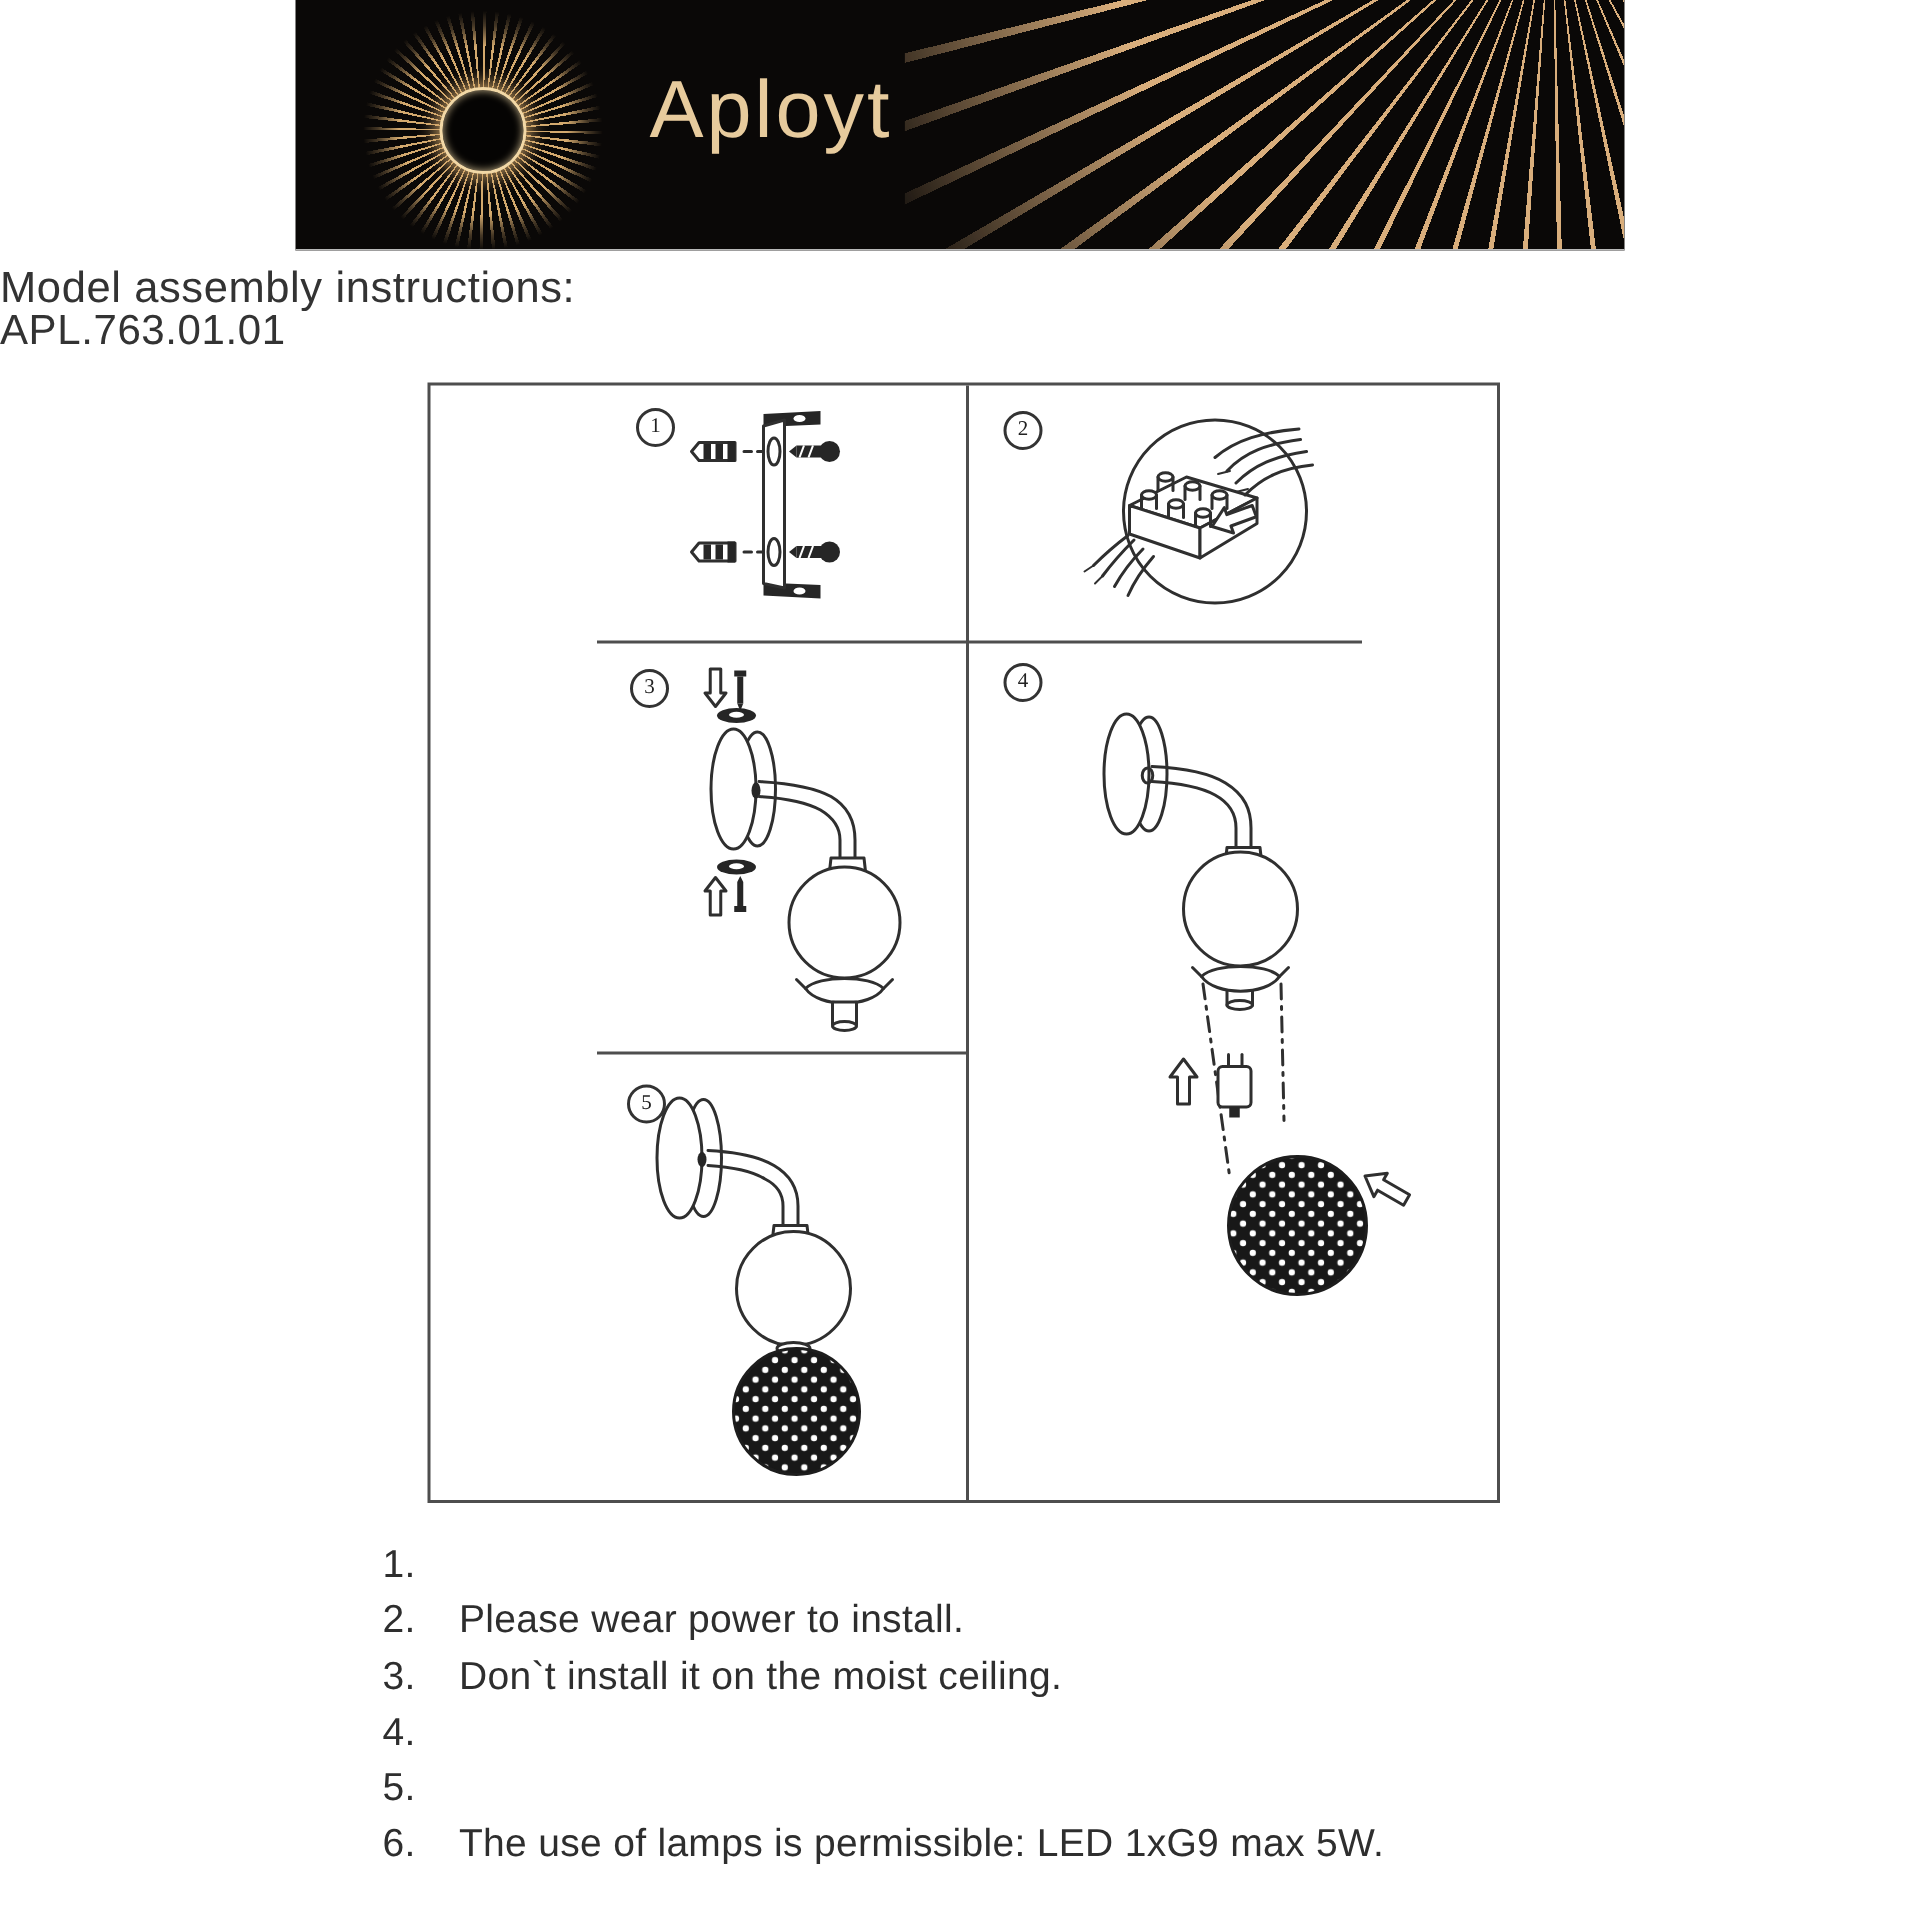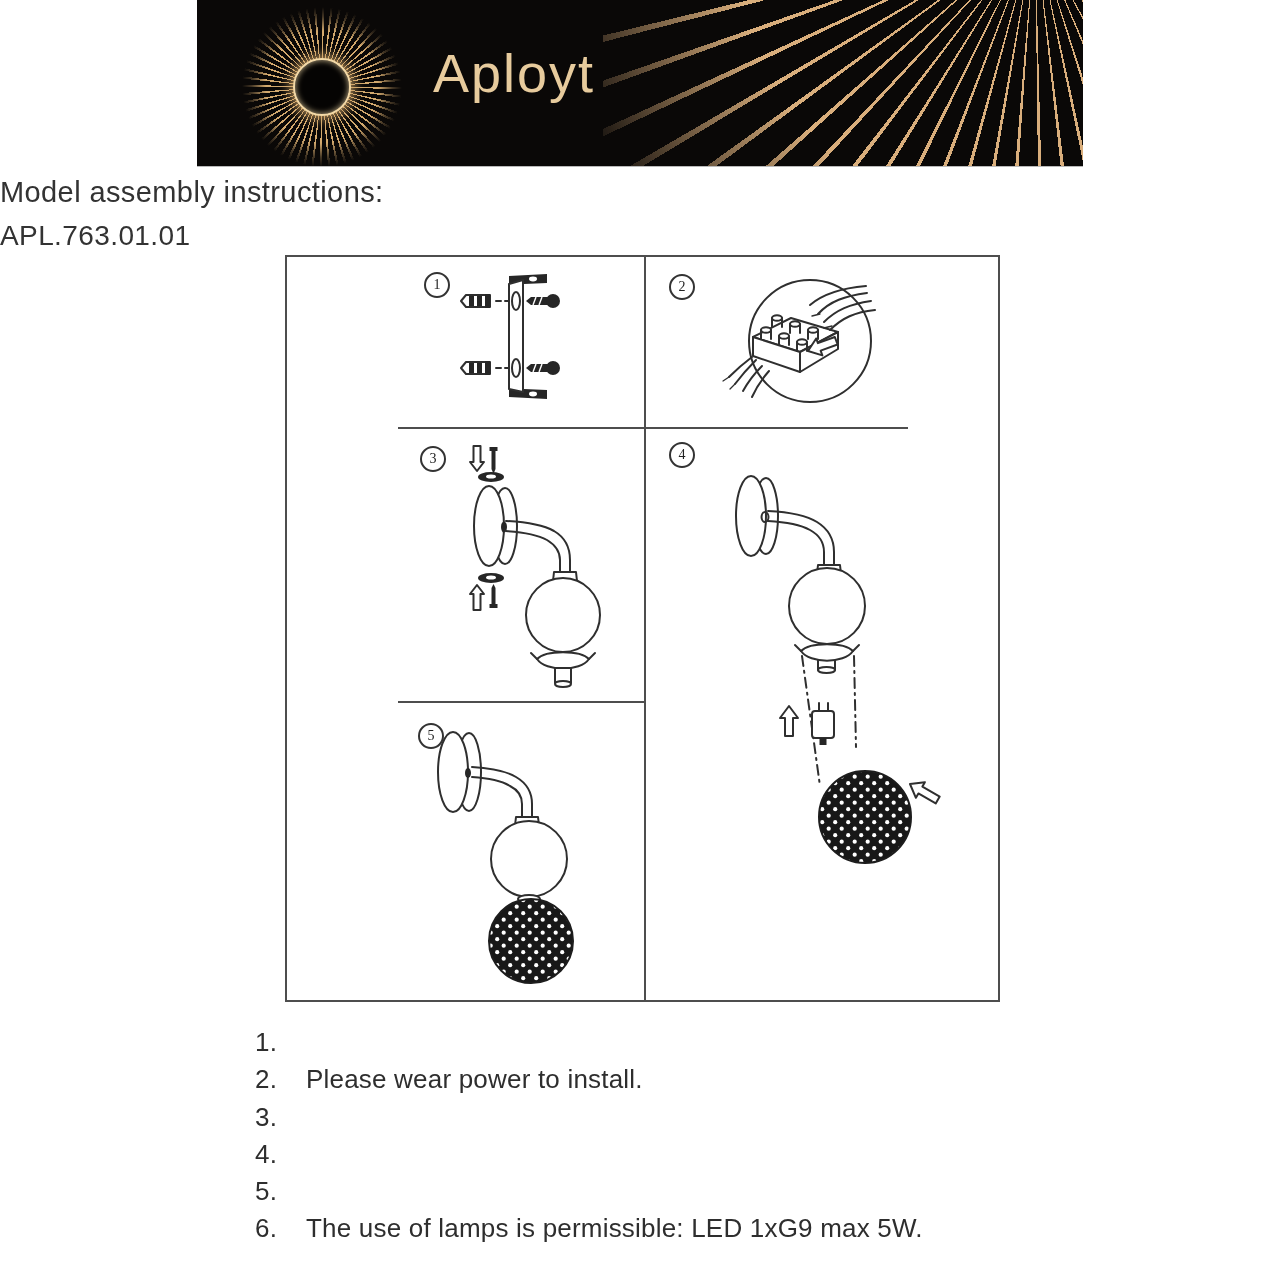--- a/index.html
+++ b/index.html
@@ -35,21 +35,21 @@
     background:repeating-conic-gradient(from 96deg at 90% -42%, #d9ae7c 0deg .8deg, rgba(0,0,0,0) .8deg 5.5deg);
     -webkit-mask:radial-gradient(circle at 90% -42%, #000 0 300px, transparent 500px);
             mask:radial-gradient(circle at 90% -42%, #000 0 300px, transparent 500px);
   }
   
   .h1, .h2 {
     position:absolute; left:0; width:1280px; 
     color:#333; font-weight:500; letter-spacing:.4px;
   }
   .h1 { top:176px; font-size:29px; }
-  .h2 { top:220px; font-size:28px; }
+  .h2 { top:204px; font-size:28px; }
   
   .diagram {
     position:absolute; left:285px; top:255px; width:711px; height:743px;
     border:2px solid #4e4e4e; background:#fff;
   }
   .vdiv  { position:absolute; left:357px; top:0; width:2px; height:100%; background:#4e4e4e; }
   .hd1l  { position:absolute; left:111px; top:170px; width:246px; height:2px; background:#4e4e4e; }
   .hd1r  { position:absolute; left:359px; top:170px; width:262px; height:2px; background:#4e4e4e; }
   .hd2l  { position:absolute; left:111px; top:444px; width:246px; height:2px; background:#4e4e4e; }
   .stepnum {
@@ -289,20 +289,21 @@
 <div class="list">
   <div class="li">
     <span class="n">1.</span>
   </div>
   <div class="li">
     <span class="n">2.</span>
     <span>Please wear power to install.</span>
   </div>
   <div class="li">
     <span class="n">3.</span>
+    <span>Don`t install it on the moist ceiling.</span>
   </div>
   <div class="li">
     <span class="n">4.</span>
   </div>
   <div class="li">
     <span class="n">5.</span>
   </div>
   <div class="li">
     <span class="n">6.</span>
     <span>The use of lamps is permissible: LED 1xG9 max 5W.</span>

